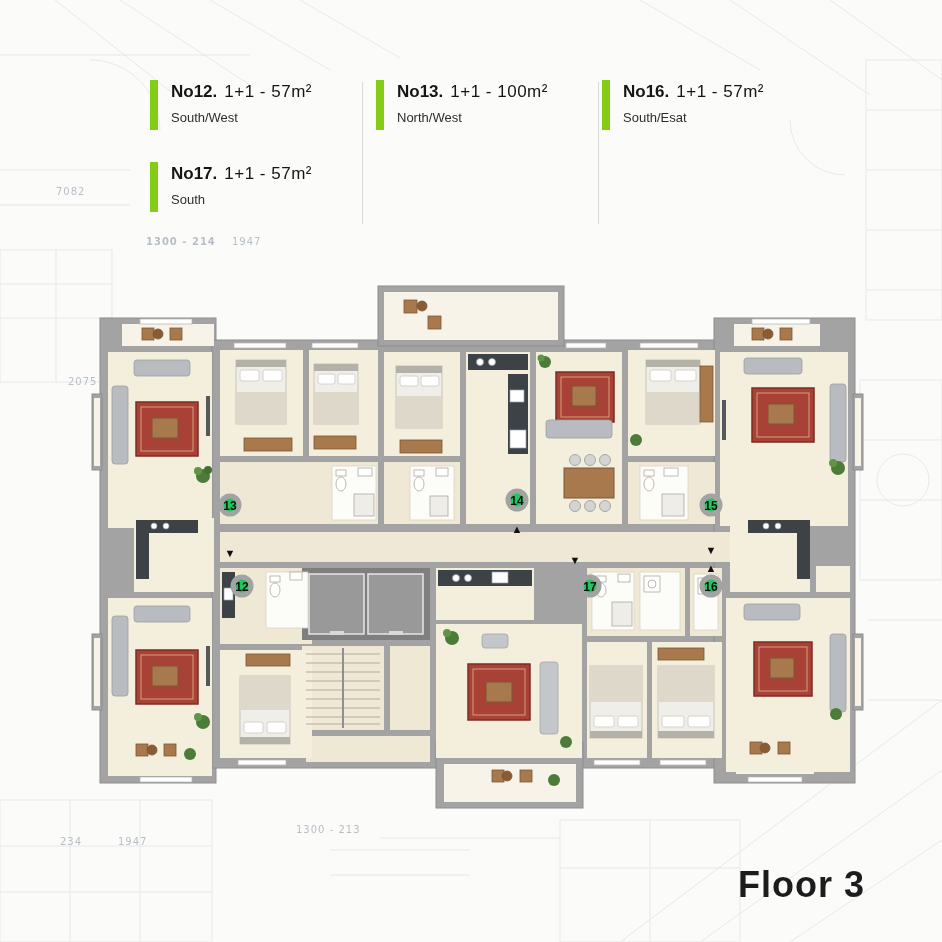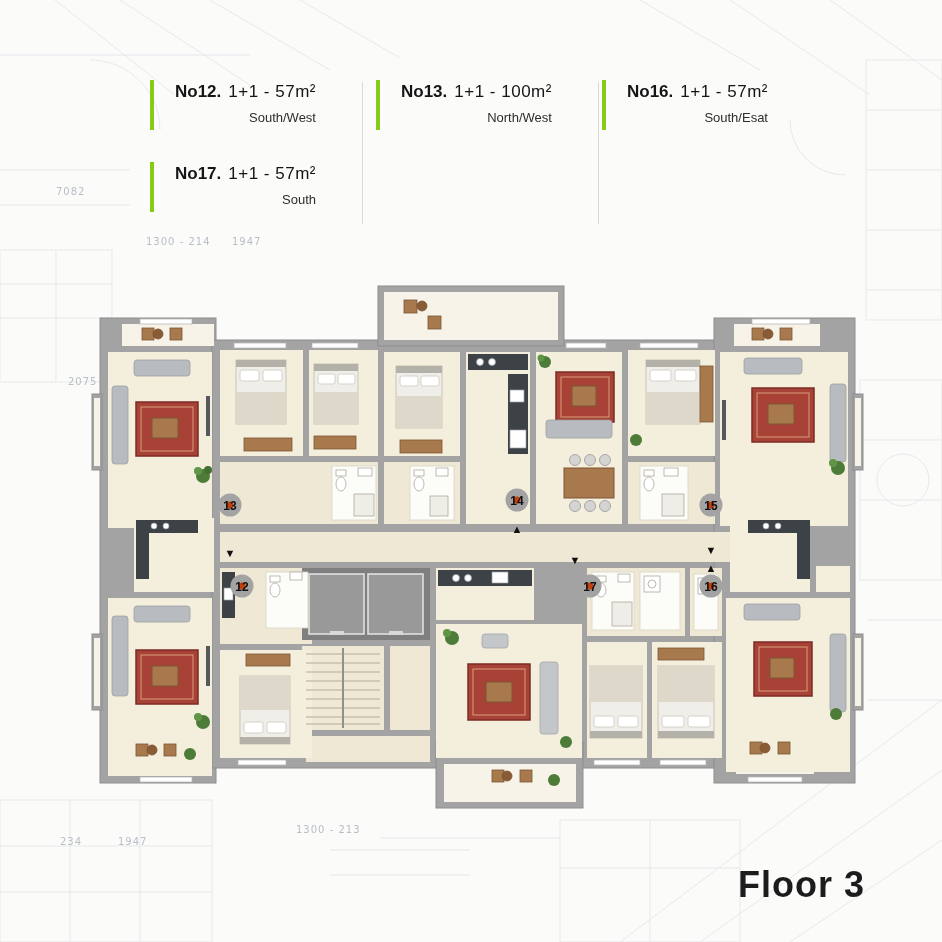--- a/index.html
+++ b/index.html
@@ -16,32 +16,32 @@
     position:absolute;font-size:10px;color:#b7bec6;
     font-family:"DejaVu Sans", sans-serif;letter-spacing:1px;
   }
 
   
   .legend{
     position:absolute;left:150px;top:80px;width:642px;
     display:grid;grid-template-columns:1fr 1fr 1fr;
     column-gap:36px;row-gap:32px;
   }
-  .legend-item{border-left:4px solid #84cc16;padding:2px 0 4px 21px;}
+  .legend-item{border-left:8px solid #84cc16;padding:2px 0 4px 13px;}
   .legend-text{display:inline-block;}
   .legend-line1{font-size:17px;color:#151515;white-space:nowrap;}
   .legend-no{font-weight:bold;margin-right:7px;}
   .legend-spec{letter-spacing:.5px;}
-  .legend-orient{font-size:13px;color:#2d2d2d;text-align:right;margin-top:8px;}
+  .legend-orient{font-size:13px;color:#2d2d2d;text-align:left;margin-top:8px;}
   .legend-sep{position:absolute;top:82px;width:1px;height:142px;background:#d9d9d9;}
 
   
   .marker{
     position:absolute;width:23px;height:23px;border-radius:50%;
-    background:#c2410c;border:8px solid #a3a3a3;box-sizing:border-box;
+    background:#22c55e;border:5px solid #a3a3a3;box-sizing:border-box;
     transform:translate(-50%,-50%);
     display:flex;align-items:center;justify-content:center;
     font-size:12px;font-weight:bold;color:#111;
   }
   .marker-arrow{
     position:absolute;transform:translate(-50%,-50%);
     font-size:11px;line-height:1;color:#111;
   }
 
   .floor-label{
@@ -73,21 +73,21 @@
     <path d="M0,170 L130,170 M0,205 L130,205"></path>
     <path d="M330,850 L470,850 M330,875 L470,875"></path>
   </g>
   <g stroke="#c7cdd3" stroke-width="1" fill="none" opacity="0.4">
     <path d="M0,55 L250,55 M380,838 L560,838 M868,620 L942,620 M868,700 L942,700"></path>
   </g>
 </svg>
 
 <div class="layer">
     <span class="dim" style="left: 56px; top: 186px;">7082</span>
-    <span class="dim" style="left: 146px; top: 236px;">1300 - 214</span>
+    <span class="dim" style="left: 146px; top: 236px; font-weight: bold;">1300 - 214</span>
     <span class="dim" style="left: 232px; top: 236px;">1947</span>
     <span class="dim" style="left: 68px; top: 376px;">2075</span>
     <span class="dim" style="left: 60px; top: 836px;">234</span>
     <span class="dim" style="left: 118px; top: 836px;">1947</span>
     <span class="dim" style="left: 296px; top: 824px;">1300 - 213</span>
   </div>
 
 <svg class="layer" viewBox="0 0 942 942" width="942" height="942">
 
   <g fill="#a3a3a3" stroke="#8e8e8e" stroke-width="1">

